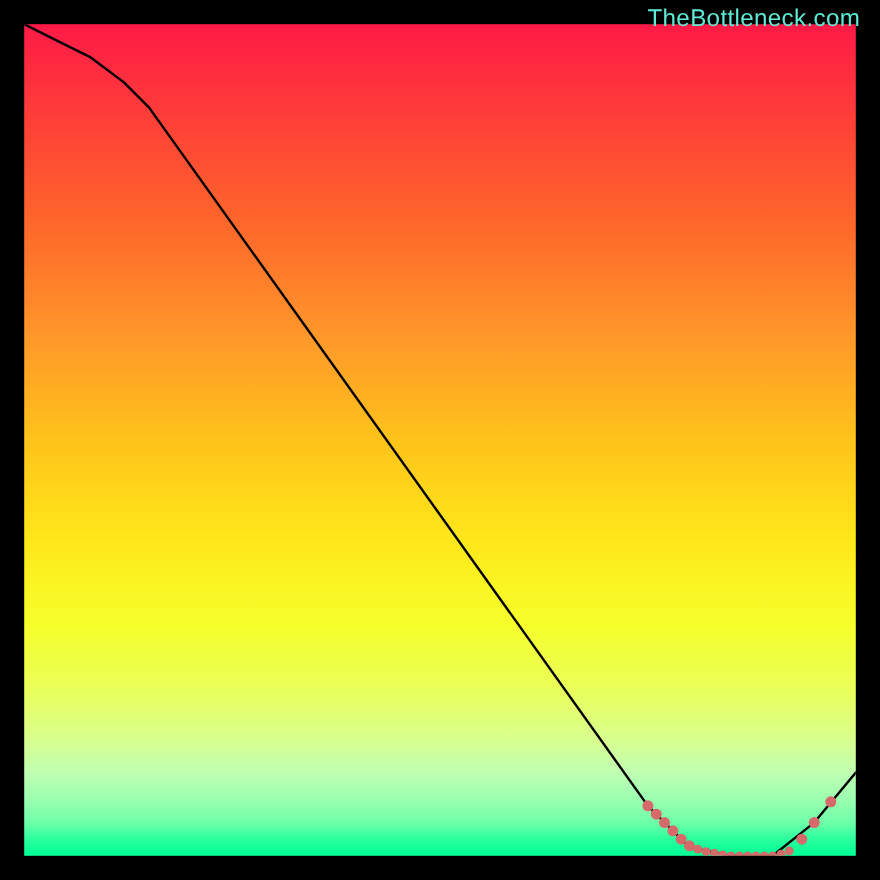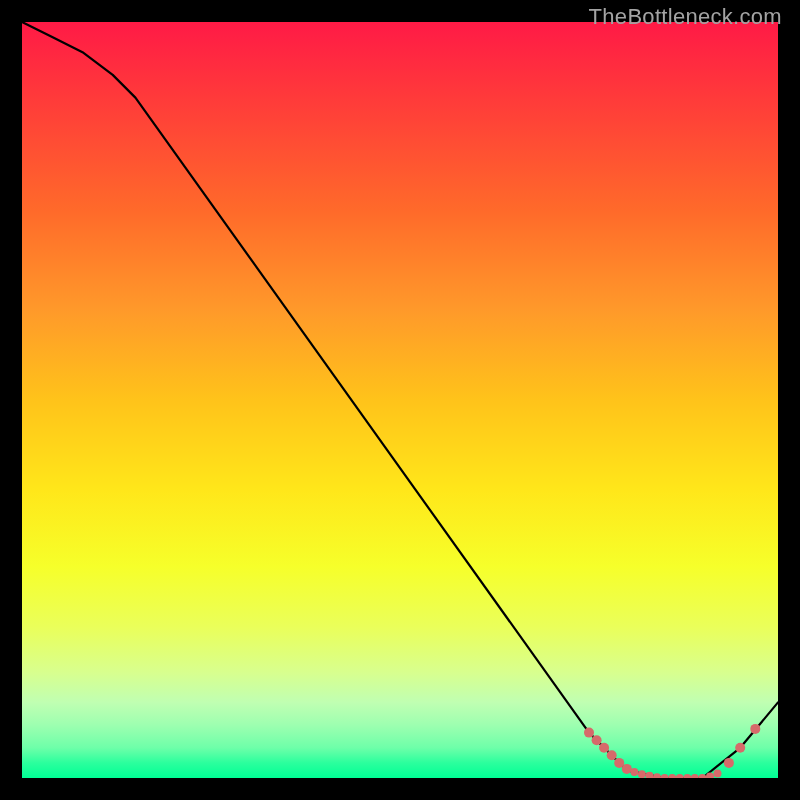--- a/index.html
+++ b/index.html
@@ -8,21 +8,21 @@
     height: 800px;
     background: #000;
     position: relative;
     overflow: hidden;
     font-family: Arial, Helvetica, sans-serif;
   }
   .watermark {
     position: absolute;
     top: 4px;
     right: 18px;
-    color: #a3a3a3;
+    color: #5eead4;
     font-size: 22px;
     font-weight: 500;
     letter-spacing: 0.3px;
     z-index: 10;
   }
   .plot-area {
     position: absolute;
     left: 22px;
     top: 22px;
     width: 756px;

